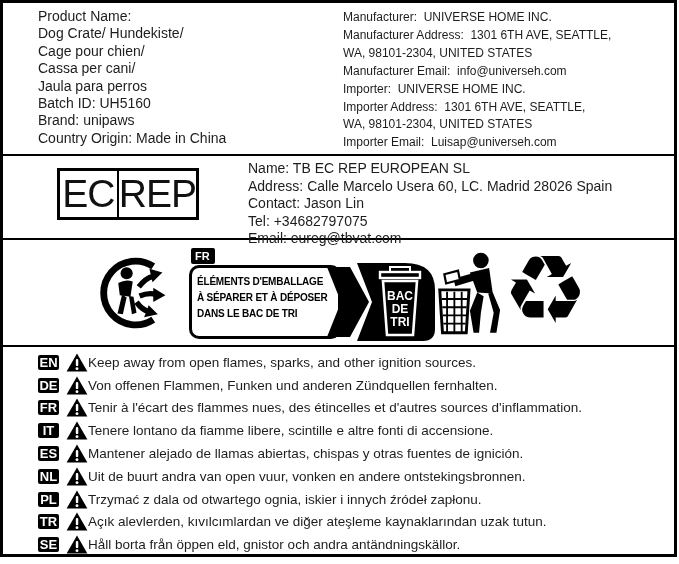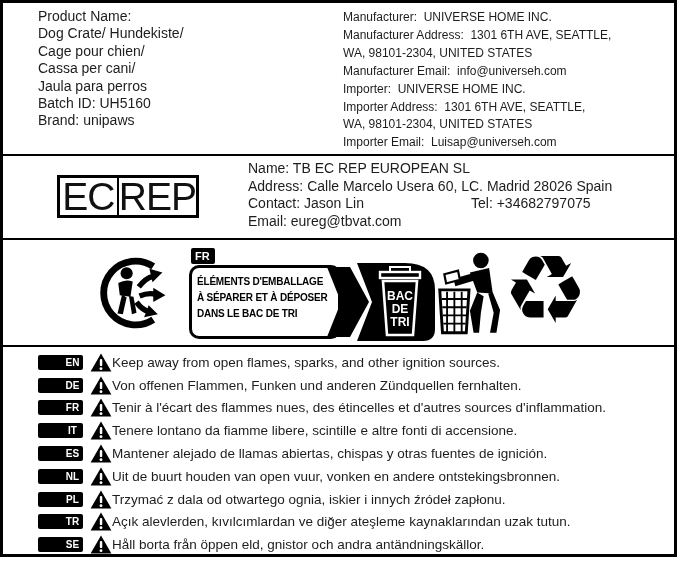--- a/index.html
+++ b/index.html
@@ -8,44 +8,44 @@
   .sec{border-bottom:2px solid #000;box-sizing:content-box;}
 
   
   .sec1{height:151px;display:flex;justify-content:flex-end;}
   .col-left{width:337px;padding:5px 0 0 35px;font-size:14px;line-height:17.4px;box-sizing:border-box;}
   .col-right{flex:1;padding:6px 0 0 3px;font-size:12px;line-height:17.9px;}
   .ln{white-space:pre-wrap;}
 
   
   .sec2{height:82px;position:relative;}
-  .ecrep-box{position:absolute;left:54px;top:19px;width:142px;height:43px;border:3px solid #000;box-sizing:border-box;display:flex;background:#fff;}
+  .ecrep-box{position:absolute;left:54px;top:12px;width:142px;height:52px;border:3px solid #000;box-sizing:border-box;display:flex;background:#fff;}
   .ecrep-cell{display:flex;align-items:center;justify-content:center;font-size:39px;letter-spacing:-1px;color:#111;}
   .ecrep-ec{width:59px;}
   .ecrep-rep{flex:1;border-left:2px solid #000;}
   .ecrep-text{position:absolute;left:236px;top:4px;font-size:14px;line-height:17.6px;margin-left:9px;}
-  .contact-row{display:flex;}
+  .contact-row{display:flex;flex-direction:column;}
   .contact-col{width:223px;white-space:pre-wrap;}
 
   
   .sec3{height:105px;position:relative;}
   .triman{position:absolute;left:94px;top:13px;}
   .infotri{position:absolute;left:186px;top:8px;width:250px;height:94px;}
   .fr-tab{position:absolute;left:2px;top:0;background:#000;color:#fff;font-weight:bold;font-size:11px;padding:2px 5px 2px 4px;border-radius:2px;z-index:3;}
   .bubble{position:absolute;left:0;top:17px;width:152px;height:74px;border:3px solid #000;border-radius:10px;box-sizing:border-box;background:#fff;z-index:1;}
   .bubble-text{position:absolute;left:8px;top:26px;font-size:10px;font-weight:bold;line-height:16.2px;letter-spacing:-0.2px;white-space:nowrap;z-index:2;color:#000;}
   .chevron{position:absolute;left:138px;top:19px;z-index:2;}
   .binbox{position:absolute;left:168px;top:15px;z-index:1;}
   .tidyman{position:absolute;left:434px;top:11px;}
   .recycle{position:absolute;left:500px;top:0px;font-size:95px;line-height:100px;font-family:"DejaVu Sans",sans-serif;color:#000;}
 
   
   .sec4{border-bottom:none;padding-top:4px;}
   .wrow{display:flex;align-items:center;height:22.8px;}
-  .badge{margin-left:35px;width:21px;height:15px;background:#000;color:#fff;font-size:10px;font-weight:bold;text-align:center;line-height:15px;border-radius:2px;flex:none;padding-left:24px;}
+  .badge{margin-left:35px;width:21px;height:15px;background:#000;color:#fff;font-size:13px;font-weight:bold;text-align:center;line-height:15px;border-radius:2px;flex:none;}
   .tri{margin-left:7px;flex:none;display:block;}
   .wtext{font-size:13.5px;white-space:nowrap;}
   .hidden-defs{position:absolute;width:0;height:0;overflow:hidden;}
 </style>
 </head>
 <body>
 
 <svg class="hidden-defs" aria-hidden="true">
   <defs>
     <symbol id="warn-tri" viewBox="0 0 24 21">
@@ -60,20 +60,21 @@
 
   <div class="sec sec1">
     <div class="col-left">
       <div class="ln">Product Name:</div>
       <div class="ln">Dog Crate/ Hundekiste/</div>
       <div class="ln">Cage pour chien/</div>
       <div class="ln">Cassa per cani/</div>
       <div class="ln">Jaula para perros</div>
       <div class="ln">Batch ID: UH5160</div>
       <div class="ln">Brand: unipaws</div>
+      <div class="ln">Country Origin: Made in China</div>
     </div>
     <div class="col-right">
       <div class="ln">Manufacturer:  UNIVERSE HOME INC.</div>
       <div class="ln">Manufacturer Address:  1301 6TH AVE, SEATTLE,</div>
       <div class="ln">WA, 98101-2304, UNITED STATES</div>
       <div class="ln">Manufacturer Email:  info@universeh.com</div>
       <div class="ln">Importer:  UNIVERSE HOME INC.</div>
       <div class="ln">Importer Address:  1301 6TH AVE, SEATTLE,</div>
       <div class="ln">WA, 98101-2304, UNITED STATES</div>
       <div class="ln">Importer Email:  Luisap@universeh.com</div>
@@ -183,21 +184,21 @@
       <svg class="tri" width="22" height="19">
           <use href="#warn-tri"></use>
         </svg>
       <div class="wtext">Mantener alejado de llamas abiertas, chispas y otras fuentes de ignición.</div>
     </div>
     <div class="wrow">
       <div class="badge">NL</div>
       <svg class="tri" width="22" height="19">
           <use href="#warn-tri"></use>
         </svg>
-      <div class="wtext">Uit de buurt houden van open vuur, vonken en andere ontstekingsbronnen.</div>
+      <div class="wtext">Uit de buurt andra van open vuur, vonken en andere ontstekingsbronnen.</div>
     </div>
     <div class="wrow">
       <div class="badge">PL</div>
       <svg class="tri" width="22" height="19">
           <use href="#warn-tri"></use>
         </svg>
       <div class="wtext">Trzymać z dala od otwartego ognia, iskier i innych źródeł zapłonu.</div>
     </div>
     <div class="wrow">
       <div class="badge">TR</div>

